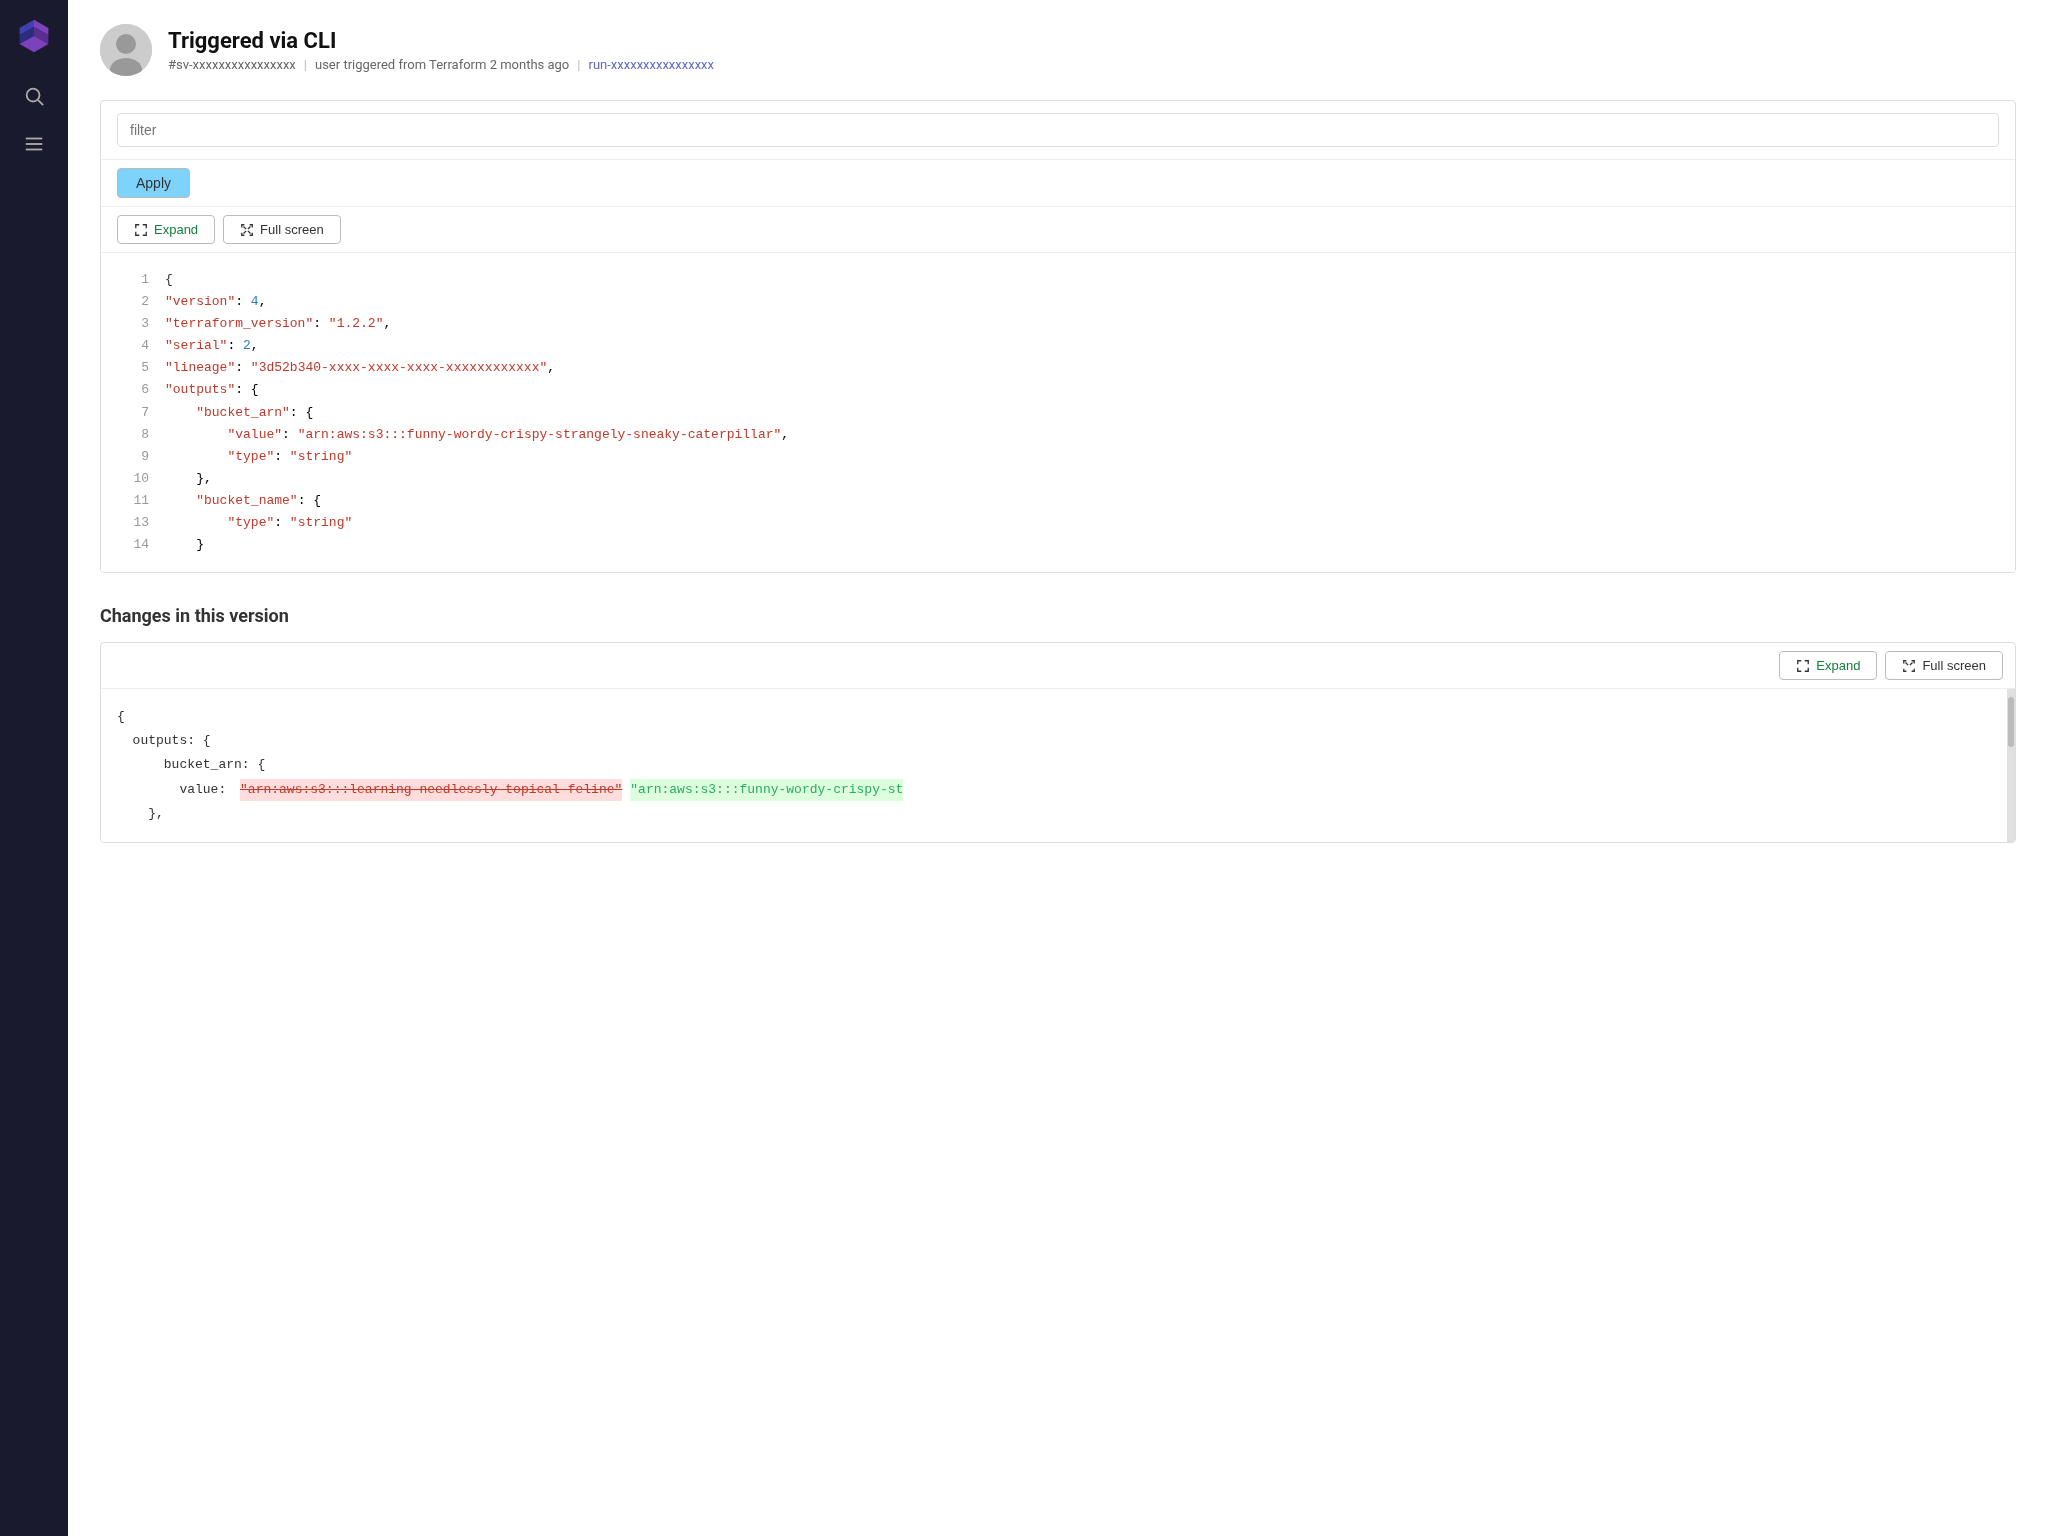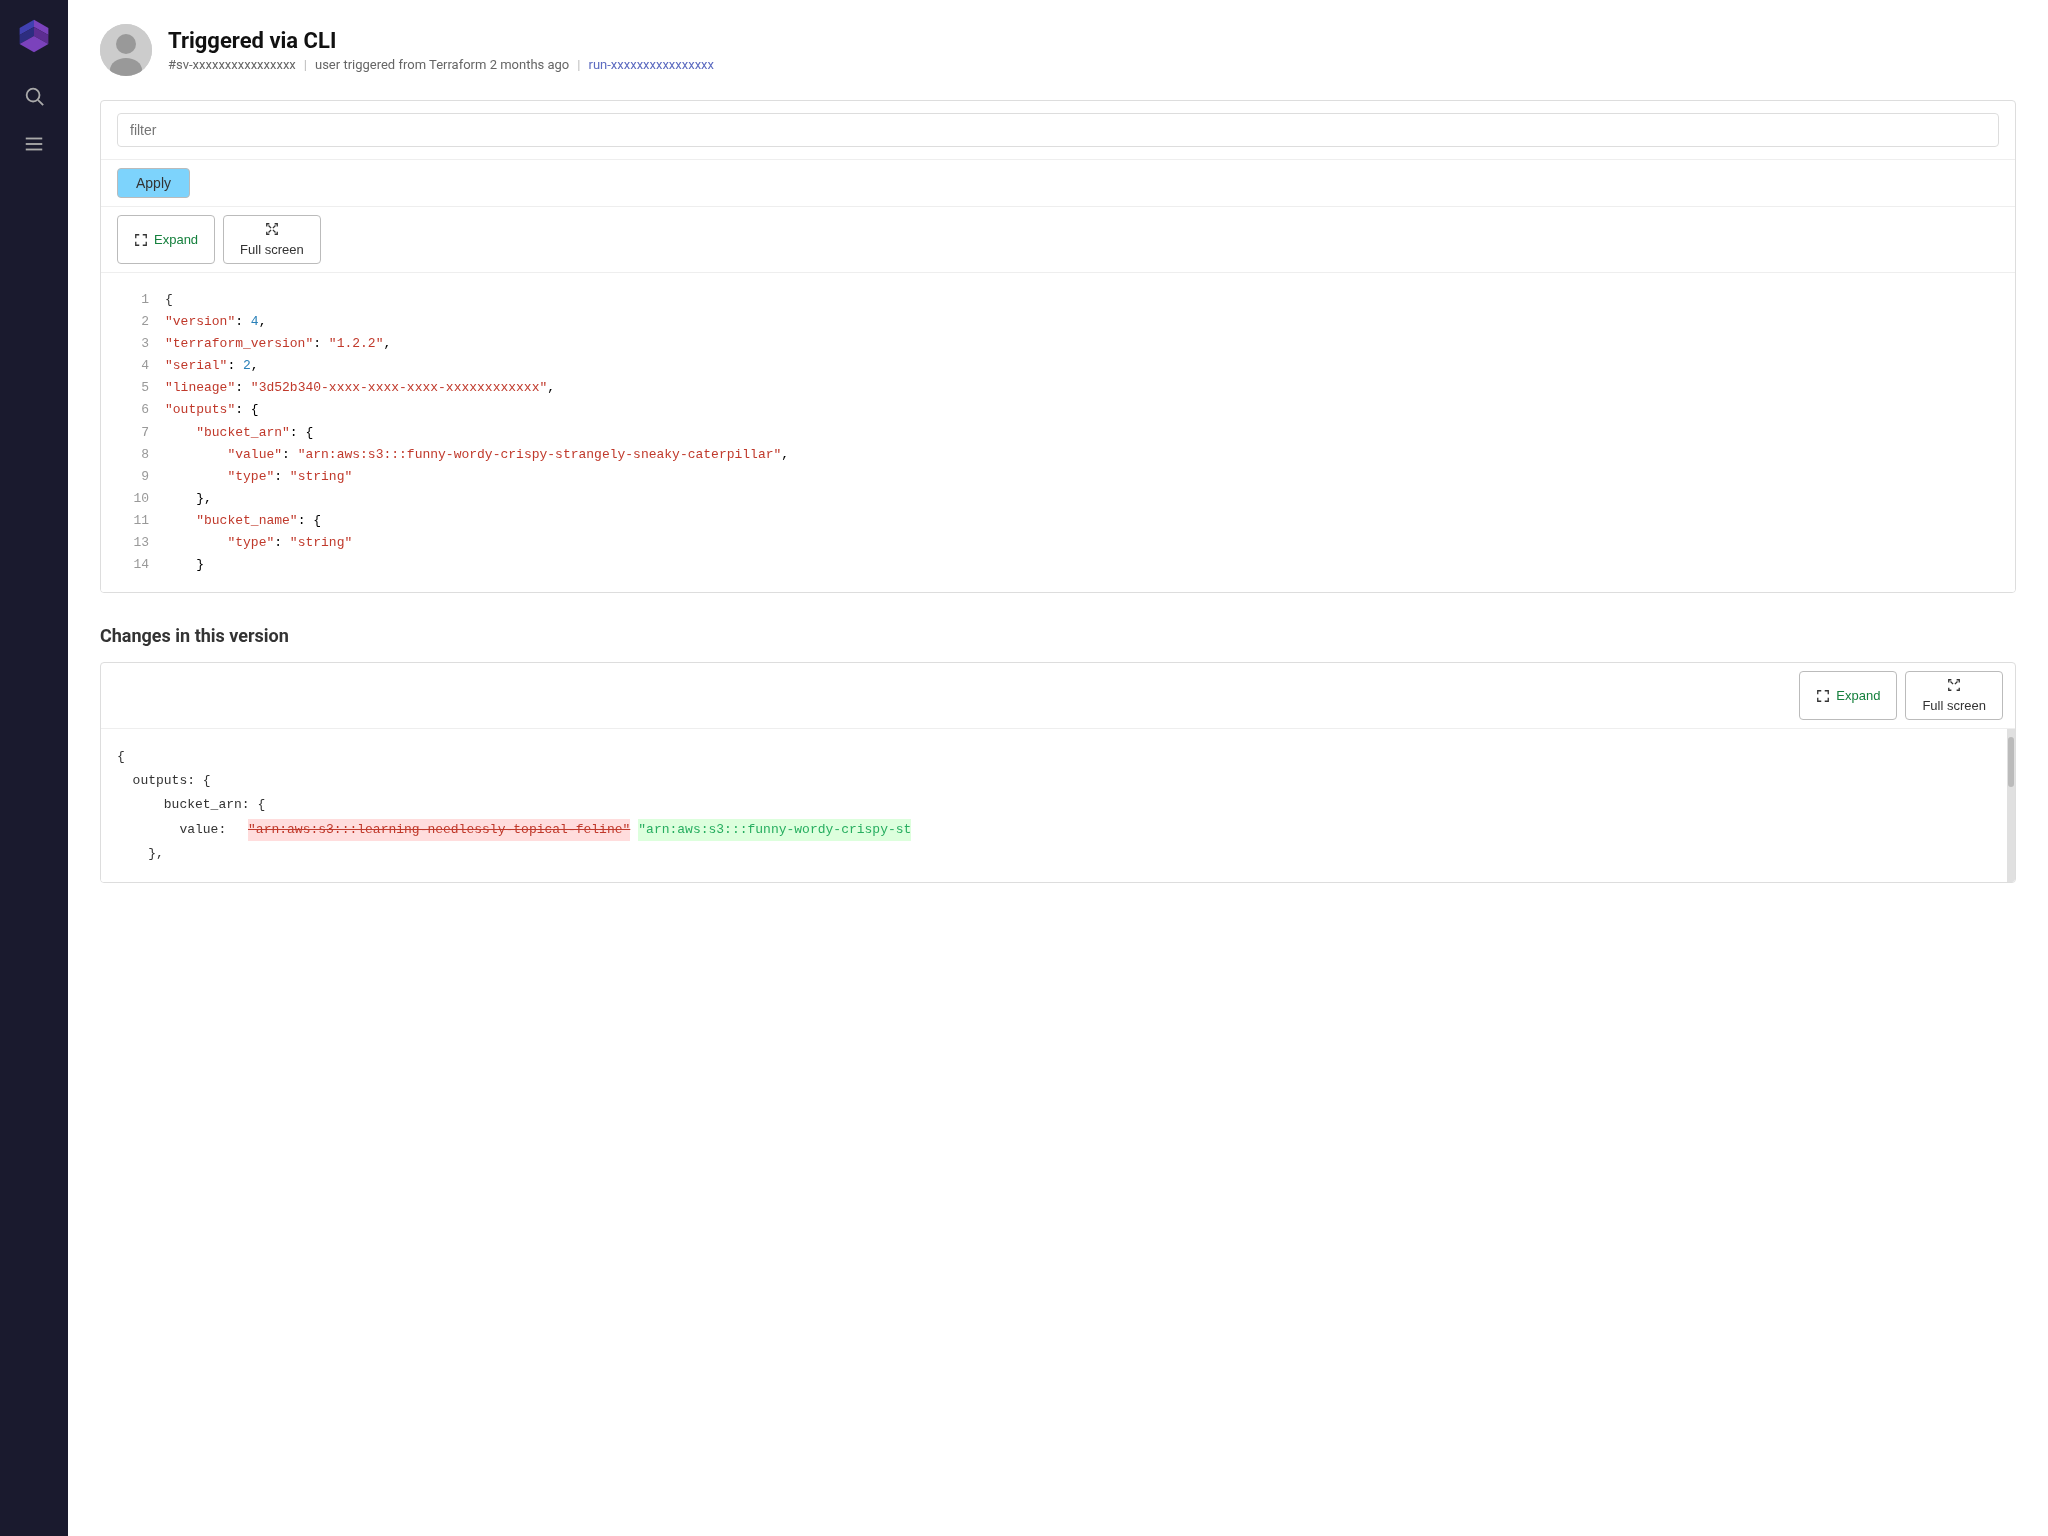--- a/index.html
+++ b/index.html
@@ -173,21 +173,20 @@
       border: 1px solid #bbb;
       background: #fff;
       color: #333;
       padding: 6px 16px;
       border-radius: 4px;
       font-size: 13px;
       cursor: pointer;
       display: flex;
       align-items: center;
       gap: 6px;
-      flex-direction: column;
     }
     .expand-actions {
       padding: 8px 16px;
       border-bottom: 1px solid #eee;
       display: flex;
       gap: 8px;
     }
 
     
     .code-container {
@@ -419,21 +418,21 @@
           <div class="diff-line">
             <span class="diff-text">{</span>
           </div>
           <div class="diff-line">
             <span class="diff-text">  outputs: {</span>
           </div>
           <div class="diff-line">
             <span class="diff-text">      bucket_arn: {</span>
           </div>
           <div class="diff-line" style="display:flex;align-items:flex-start;flex-wrap:nowrap;">
-            <span class="diff-text" style="margin-right:14px;">        value: </span>
+            <span class="diff-text" style="margin-right:6px;">        value: </span>
             <span class="diff-text diff-removed" style="margin-right:8px;">"arn:aws:s3:::learning-needlessly-topical-feline"</span>
             <span class="diff-text diff-added" style="background:#dfd;">"arn:aws:s3:::funny-wordy-crispy-st</span>
           </div>
           <div class="diff-line">
             <span class="diff-text">    },</span>
           </div>
         </div>
         <div style="position:absolute;right:0;top:0;bottom:0;width:8px;background:#e0e0e0;display:flex;flex-direction:column;align-items:center;">
           <div style="width:6px;background:#bbb;border-radius:3px;height:50px;margin-top:8px;"></div>
         </div>

